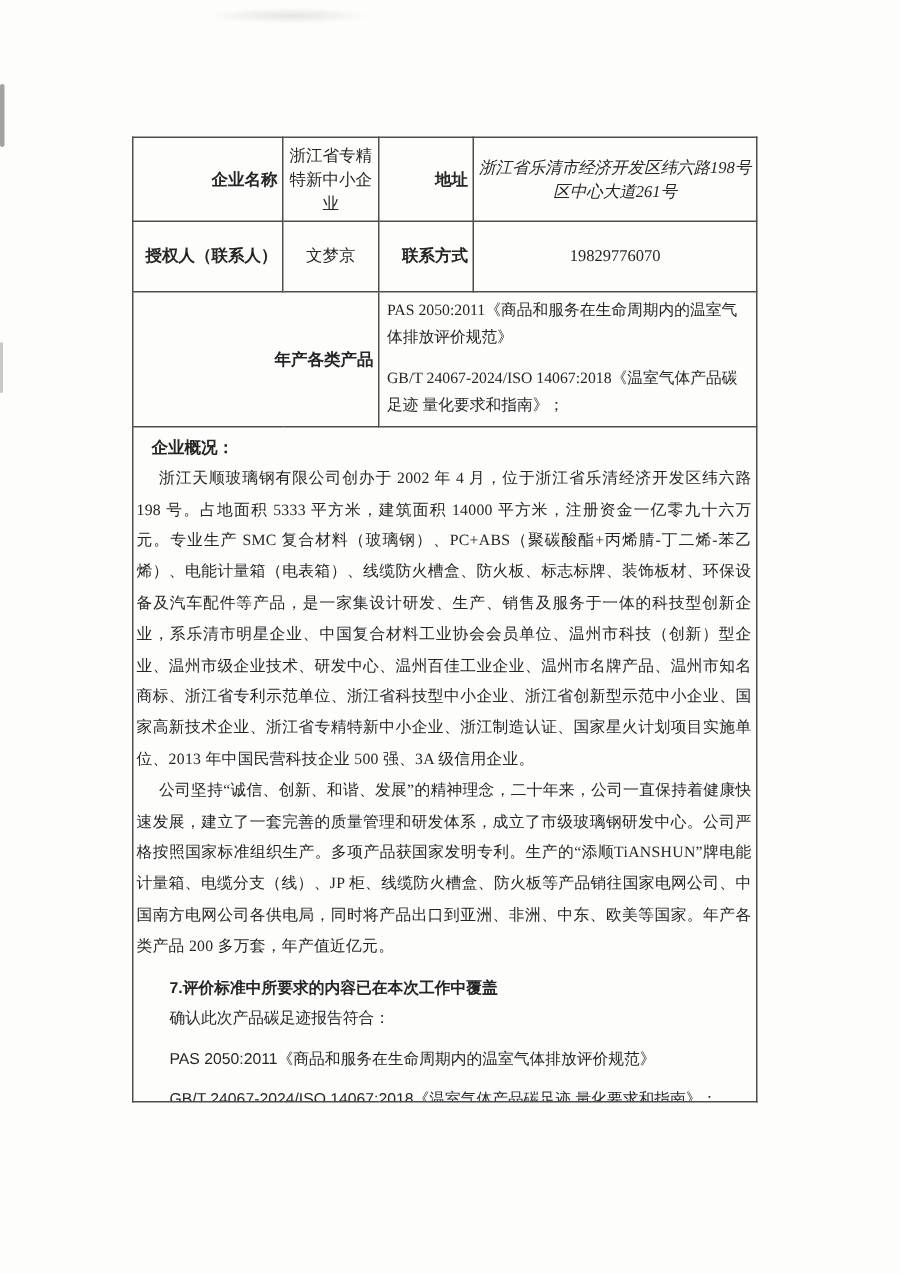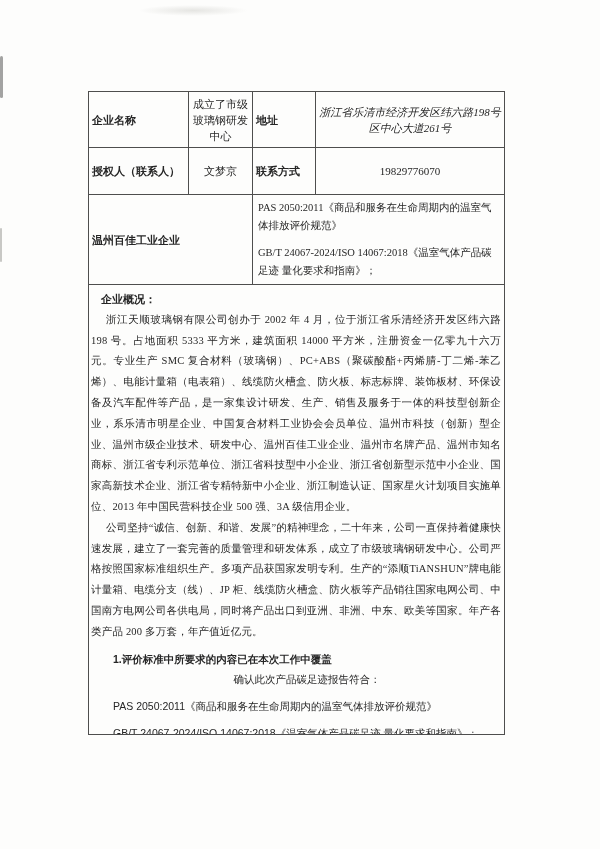--- a/index.html
+++ b/index.html
@@ -31,21 +31,21 @@
     width: 416px; table-layout: fixed;
     border-collapse: collapse;
   }
   .doc-table td {
     border: 1px solid #4e4e4e;
     vertical-align: middle;
     font-size: 11px;
     line-height: 16px;
     padding: 2px 3px;
   }
-  .lbl { font-weight: bold; text-align: left; }
+  .lbl { font-weight: bold; text-align: right; }
   .val { text-align: center; font-weight: normal; }
   .val-addr { line-height: 19px; font-style: italic; }
   tr.r1 { height: 56px; }
   tr.r2 { height: 39px; }
   tr.r3 { height: 47px; }
   tr.r4 { height: 80px; }
 
   td.basis { text-align: left; padding: 4px 5px; }
   td.basis p { margin: 0; font-size: 10.5px; line-height: 18px; }
   td.basis p + p { margin-top: 9px; }
@@ -61,21 +61,21 @@
     margin: 0;
     font-size: 10.5px; line-height: 20.8px;
     text-align: justify; text-indent: 15px;
     letter-spacing: 0.2px;
   }
   .sans { font-family: "Liberation Sans", sans-serif; }
   .sec-heading {
     margin: 8px 0 0 22px;
     font-weight: bold; font-size: 10.5px; line-height: 17px;
   }
-  .confirm { margin: 3px 0 0 22px; font-size: 10.5px; line-height: 17px; text-align: center; }
+  .confirm { margin: 3px 0 0 22px; font-size: 10.5px; line-height: 17px; }
   .std { margin: 10px 0 0 22px; font-size: 10.5px; line-height: 17px; }
 </style>
 </head>
 <body>
 
 <div class="page">
 
   <div class="smudge-top"></div>
   <div class="edge-mark-1"></div>
   <div class="edge-mark-2"></div>
@@ -83,44 +83,44 @@
   <table class="doc-table">
     <colgroup>
       <col style="width:100px">
       <col style="width:64px">
       <col style="width:63px">
       <col style="width:189px">
     </colgroup>
     <tbody>
       <tr class="r1">
         <td class="lbl">企业名称</td>
-        <td class="val">成立了市级玻璃钢研发中心</td>
+        <td class="val">浙江省专精特新中小企业</td>
         <td class="lbl">地址</td>
         <td class="val val-addr">浙江省乐清市经济开发区纬六路198号区中心大道261号</td>
       </tr>
       <tr class="r3">
         <td class="lbl">授权人（联系人）</td>
         <td class="val">文梦京</td>
         <td class="lbl">联系方式</td>
         <td class="val">19829776070</td>
       </tr>
       <tr class="r4">
-        <td class="lbl" colspan="2">温州百佳工业企业</td>
+        <td class="lbl" colspan="2">年产各类产品</td>
         <td class="basis" colspan="2">
           <p>PAS 2050:2011《商品和服务在生命周期内的温室气体排放评价规范》</p>
           <p>GB/T 24067-2024/ISO 14067:2018《温室气体产品碳足迹 量化要求和指南》；</p>
         </td>
       </tr>
       <tr>
         <td class="overview-cell" colspan="4">
           <div class="ov-inner">
             <p class="ov-heading">企业概况：</p>
             <p class="body-text">浙江天顺玻璃钢有限公司创办于 2002 年 4 月，位于浙江省乐清经济开发区纬六路 198 号。占地面积 5333 平方米，建筑面积 14000 平方米，注册资金一亿零九十六万元。专业生产 SMC 复合材料（玻璃钢）、PC+ABS（聚碳酸酯+丙烯腈-丁二烯-苯乙烯）、电能计量箱（电表箱）、线缆防火槽盒、防火板、标志标牌、装饰板材、环保设备及汽车配件等产品，是一家集设计研发、生产、销售及服务于一体的科技型创新企业，系乐清市明星企业、中国复合材料工业协会会员单位、温州市科技（创新）型企业、温州市级企业技术、研发中心、温州百佳工业企业、温州市名牌产品、温州市知名商标、浙江省专利示范单位、浙江省科技型中小企业、浙江省创新型示范中小企业、国家高新技术企业、浙江省专精特新中小企业、浙江制造认证、国家星火计划项目实施单位、2013 年中国民营科技企业 500 强、3A 级信用企业。</p>
             <p class="body-text">公司坚持“诚信、创新、和谐、发展”的精神理念，二十年来，公司一直保持着健康快速发展，建立了一套完善的质量管理和研发体系，成立了市级玻璃钢研发中心。公司严格按照国家标准组织生产。多项产品获国家发明专利。生产的“添顺TiANSHUN”牌电能计量箱、电缆分支（线）、JP 柜、线缆防火槽盒、防火板等产品销往国家电网公司、中国南方电网公司各供电局，同时将产品出口到亚洲、非洲、中东、欧美等国家。年产各类产品 200 多万套，年产值近亿元。</p>
-            <p class="sec-heading sans">1.评价标准中所要求的内容已在本次工作中覆盖</p>
+            <p class="sec-heading sans">7.评价标准中所要求的内容已在本次工作中覆盖</p>
             <p class="confirm sans">确认此次产品碳足迹报告符合：</p>
             <p class="std sans">PAS 2050:2011《商品和服务在生命周期内的温室气体排放评价规范》</p>
             <p class="std sans">GB/T 24067-2024/ISO 14067:2018《温室气体产品碳足迹 量化要求和指南》；</p>
           </div>
         </td>
       </tr>
     </tbody>
   </table>
 
 </div>

